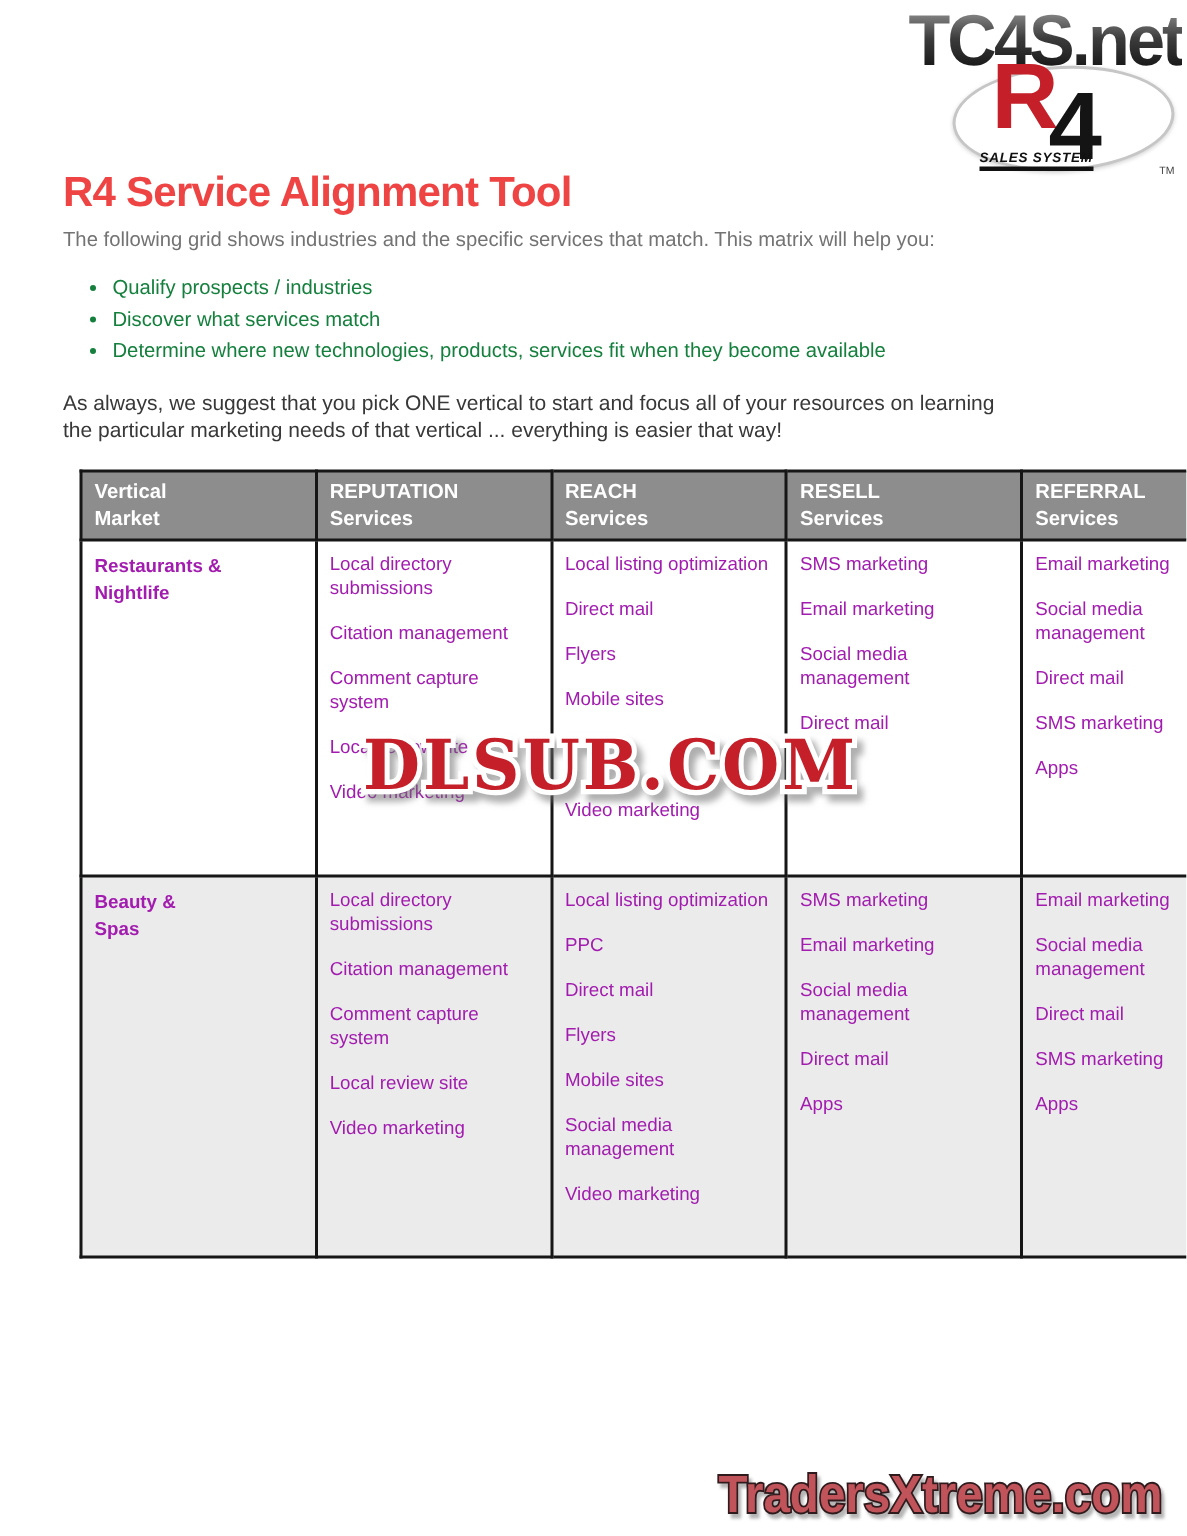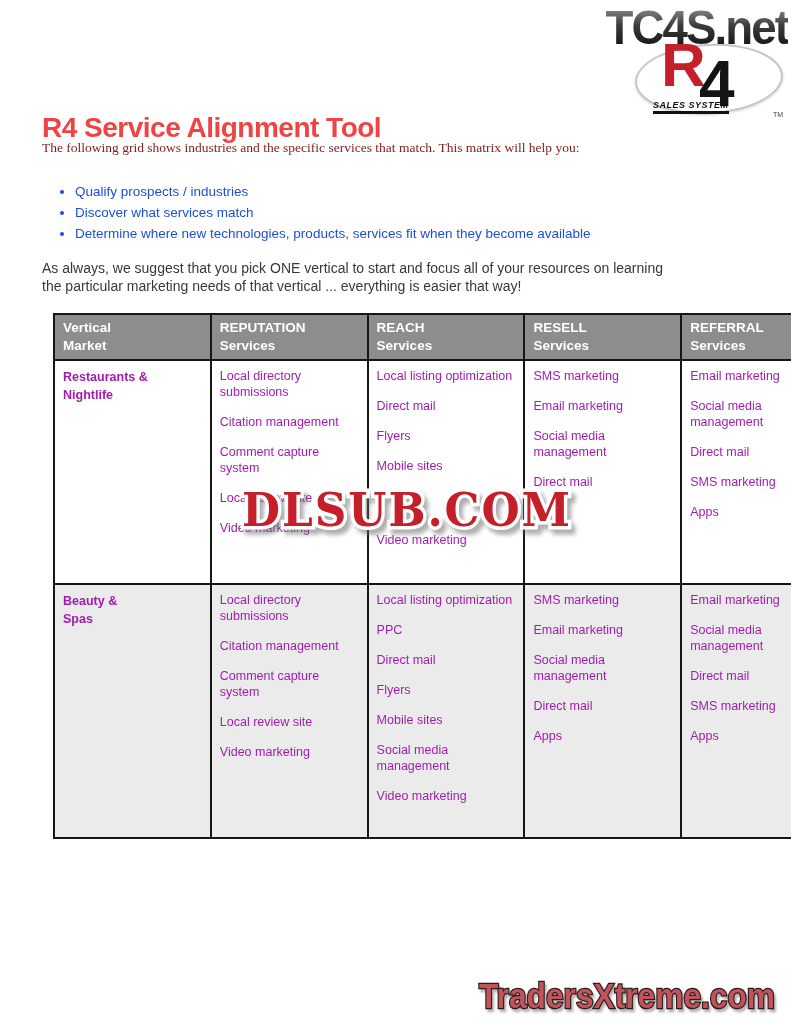--- a/index.html
+++ b/index.html
@@ -20,24 +20,24 @@
         font-weight:bold;color:#c5202a;}
   .r4-4{position:absolute;left:64px;top:12px;z-index:3;font-size:64px;line-height:1;
         font-weight:bold;color:#141414;}
   .r4-tagline{position:absolute;left:18px;top:60px;z-index:4;font-size:9px;font-style:italic;
         font-weight:bold;letter-spacing:.5px;color:#111;border-bottom:3px solid #111;padding-bottom:1px;}
   .r4-tm{position:absolute;right:2px;bottom:2px;z-index:4;font-size:7px;color:#444;}
 
   
   .title{position:absolute;left:42px;top:112px;margin:0;font-size:28px;font-weight:bold;
          letter-spacing:-.5px;color:#ef4444;}
-  .intro{position:absolute;left:42px;top:139px;margin:0;width:710px;font-size:13.5px;
-         line-height:17px;color:#7f1d1d;font-family:Liberation Serif, serif;}
+  .intro{position:absolute;left:42px;top:151px;margin:0;width:710px;font-size:13.5px;
+         line-height:17px;color:#737373;}
   .bullets{position:absolute;left:42px;top:183px;margin:0;padding-left:33px;width:680px;
-         font-size:13.5px;line-height:17px;color:#1d4ed8;}
+         font-size:13.5px;line-height:17px;color:#15803d;}
   .bullets li{margin-bottom:4px;}
   .note{position:absolute;left:42px;top:260px;margin:0;width:700px;font-size:14px;
         line-height:17.5px;color:#383838;white-space:pre-line;}
 
   
   .matrix{position:absolute;left:53px;top:313px;width:786px;border-collapse:collapse;
           table-layout:fixed;}
   .matrix th,.matrix td{border:2px solid #161616;}
   .matrix th{width:20%;background:var(--header-bg,#8d8d8d);color:#fff;text-align:left;
              vertical-align:top;padding:4px 8px;font-size:13.5px;line-height:18px;font-weight:bold;}

